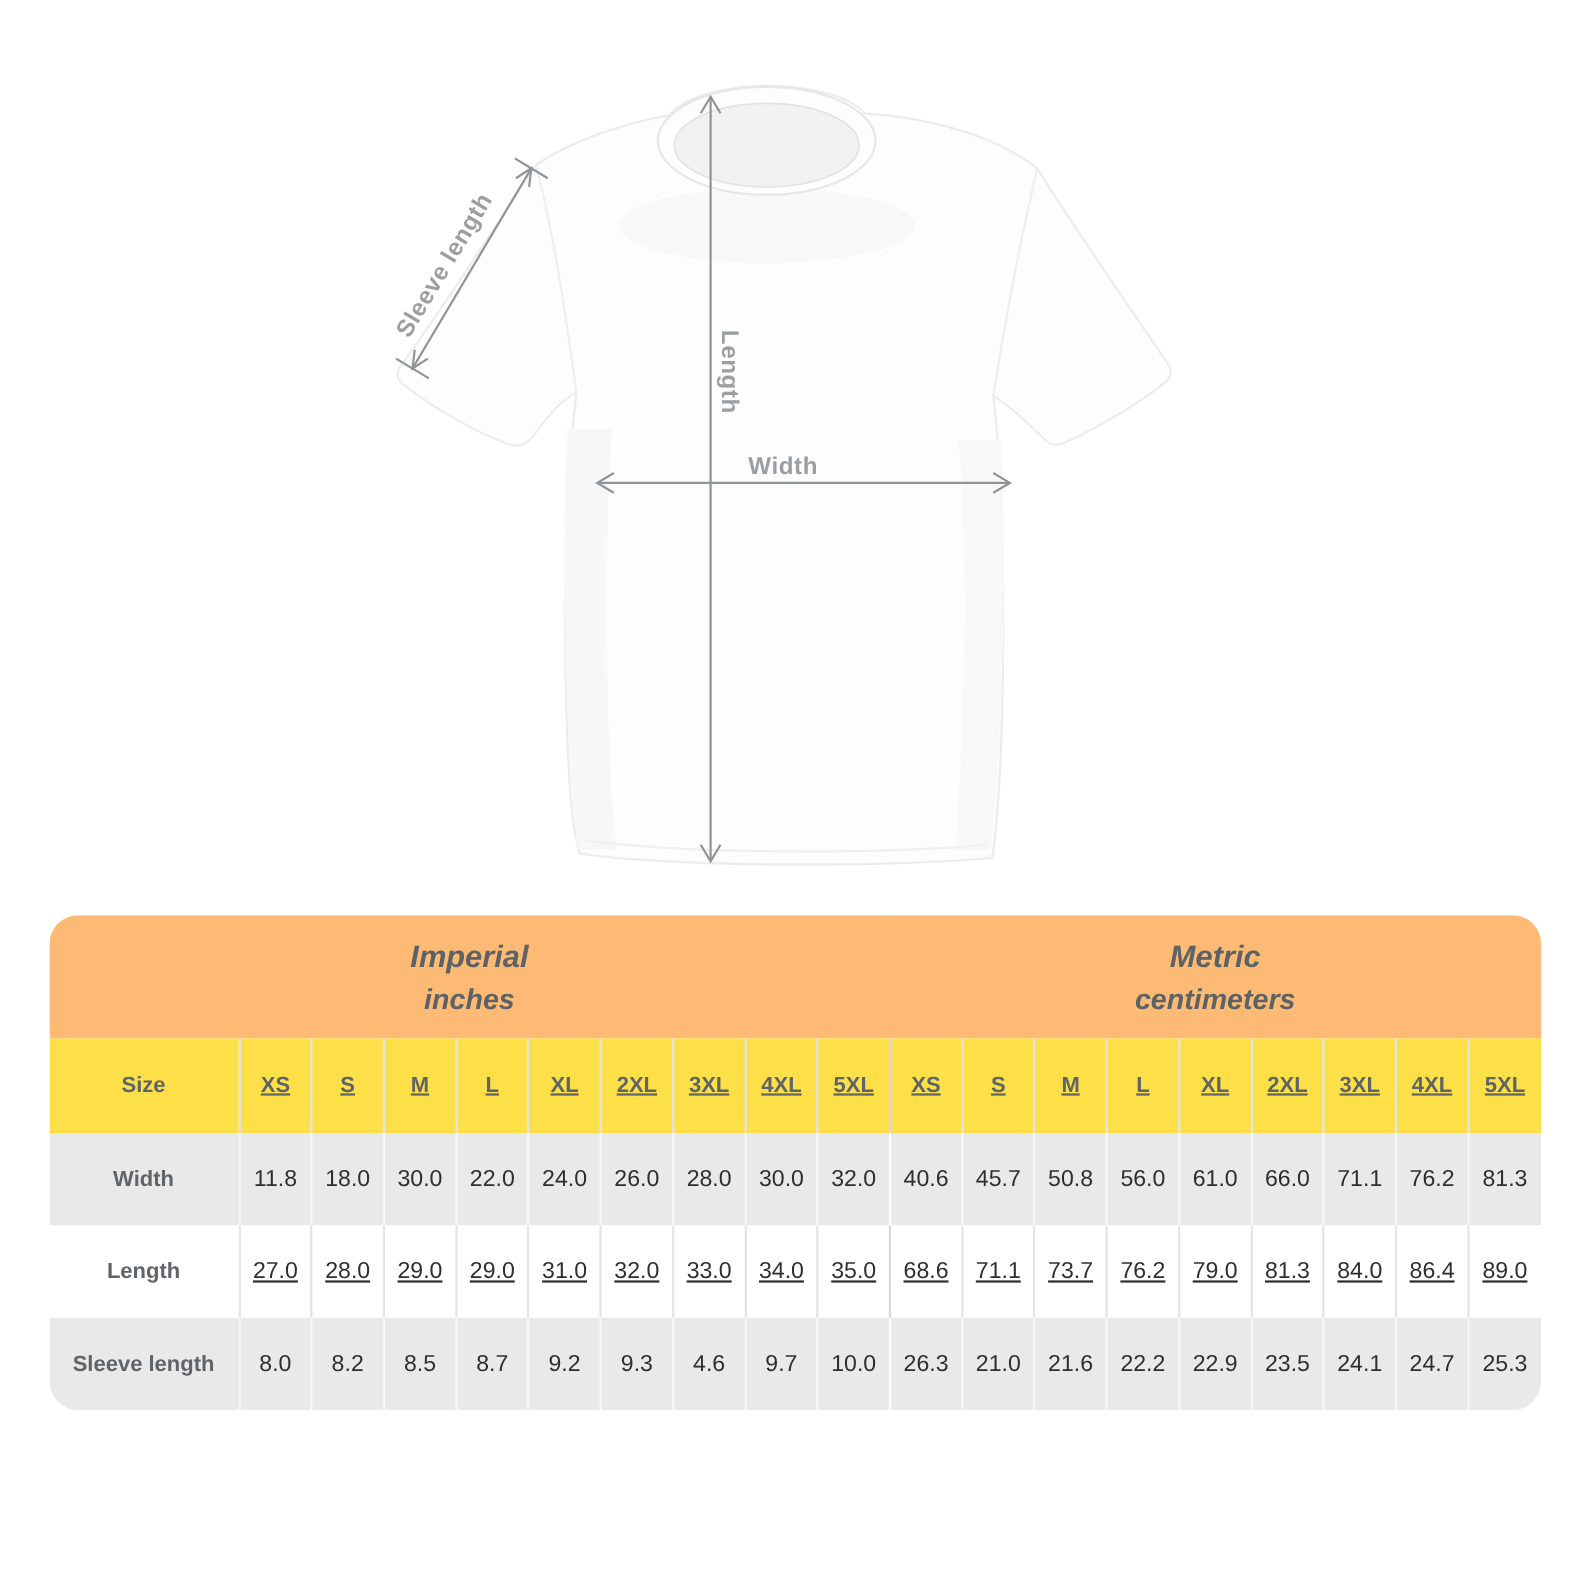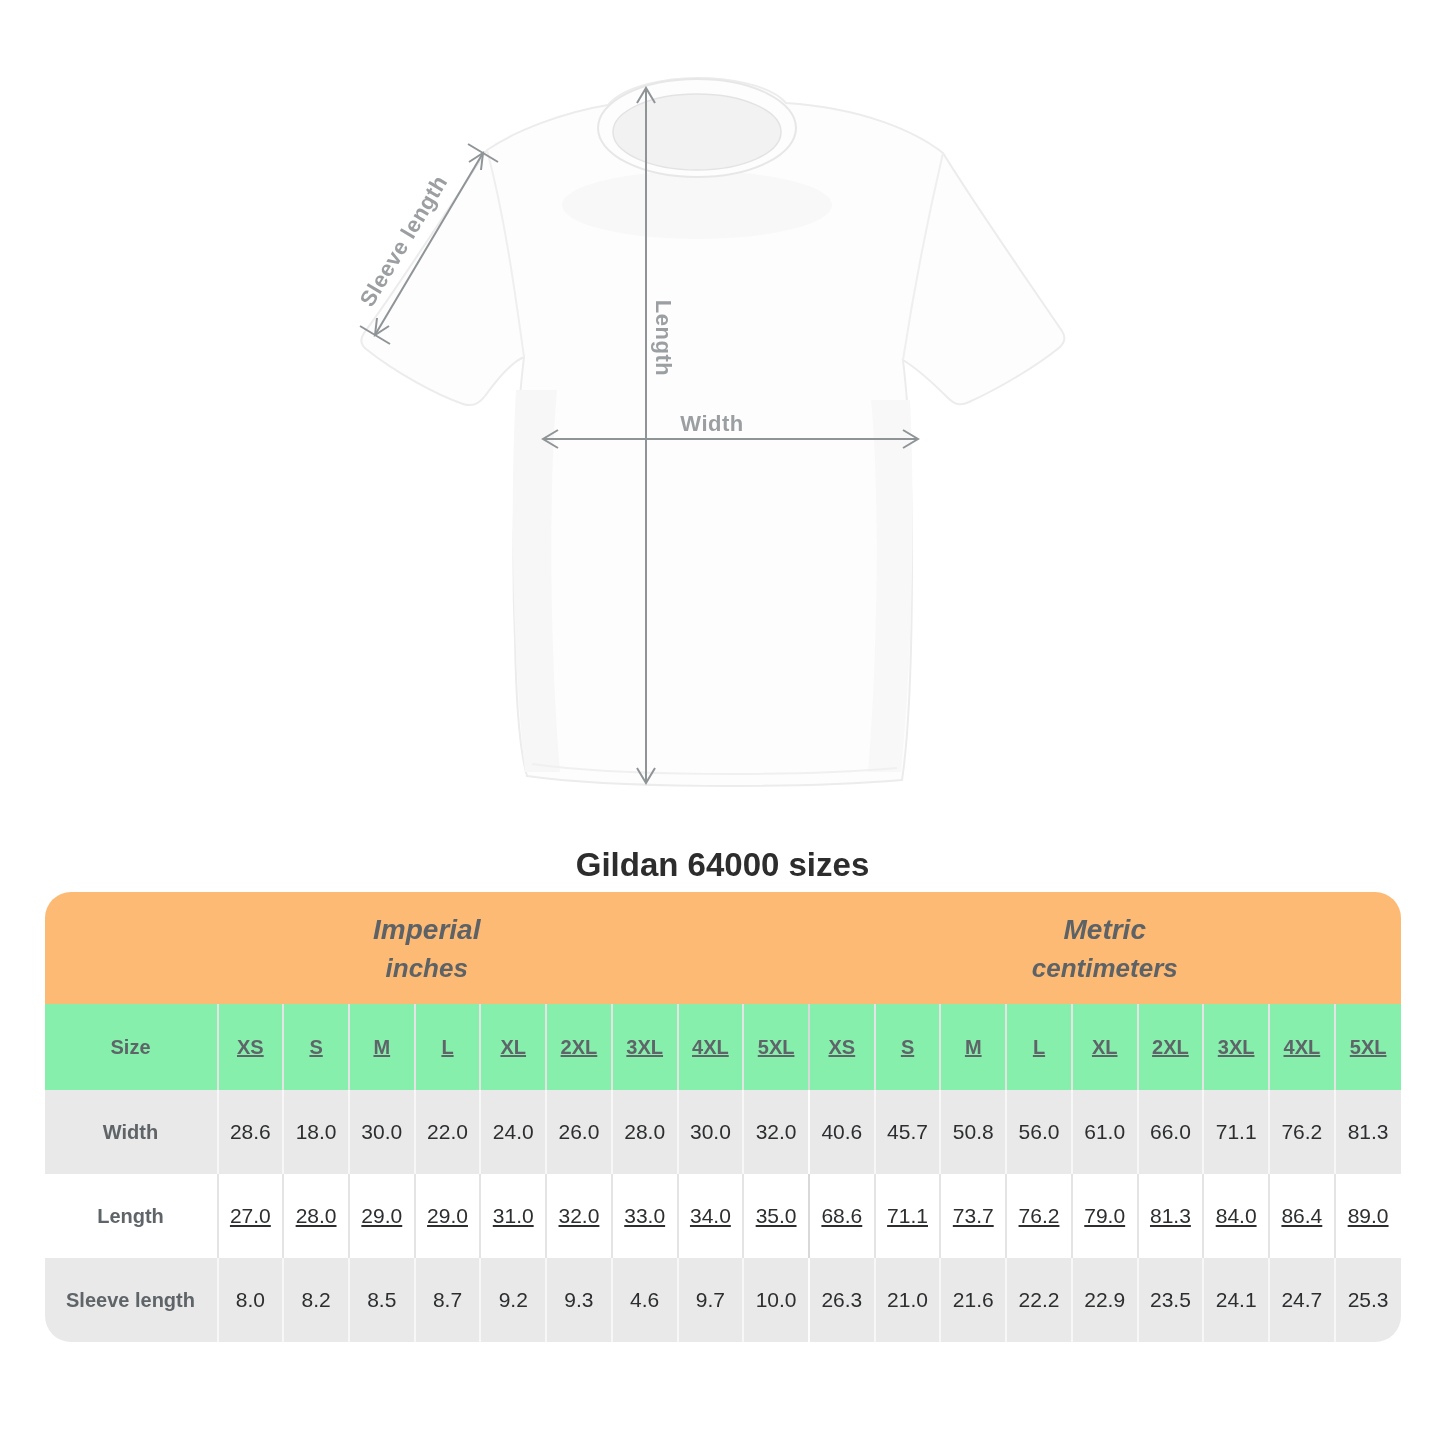--- a/index.html
+++ b/index.html
@@ -38,21 +38,21 @@
   table.sizes{
     width:100%;border-collapse:collapse;table-layout:fixed;
   }
   col.c-label{width:173px;}
   tr.band th{
     background:#fdba74;height:112px;vertical-align:middle;text-align:center;padding:0;
   }
   .gname{font-size:28px;font-weight:bold;font-style:italic;color:#5c6266;line-height:1.25;}
   .gunit{font-size:26px;font-style:italic;color:#5c6266;margin-top:6px;}
   tr.sizerow th{
-    background:#86efac;height:86px;vertical-align:middle;text-align:center;
+    background:#fde047;height:86px;vertical-align:middle;text-align:center;
     font-size:20px;font-weight:bold;color:#5e6468;padding:0;
   }
   tbody th{
     height:84px;vertical-align:middle;text-align:center;
     font-size:20px;font-weight:bold;color:#5e6468;padding:0;
   }
   tbody td{
     height:84px;vertical-align:middle;text-align:center;
     font-size:21px;color:#2c2e30;padding:0;
   }
@@ -131,21 +131,20 @@
           <path d="M360,326 L390,344"></path>
         </g>
       </g>
     </svg>
 
     <div class="dim-label rotsleeve" style="left:404px;top:241px;">Sleeve length</div>
     <div class="dim-label rot90" style="left:663px;top:338px;">Length</div>
     <div class="dim-label" style="left:712px;top:424px;">Width</div>
   </div>
 
-  <div class="chart-title">Gildan 64000 sizes</div>
 
   <div class="table-wrap">
     <table class="sizes">
       <colgroup>
         <col class="c-label">
         <col>
           <col>
           <col>
           <col>
           <col>
@@ -192,21 +191,21 @@
           <th>XL</th>
           <th>2XL</th>
           <th>3XL</th>
           <th>4XL</th>
           <th>5XL</th>
         </tr>
       </thead>
       <tbody>
         <tr class="shaded">
           <th>Width</th>
-          <td>28.6</td>
+          <td>11.8</td>
           <td>18.0</td>
           <td>30.0</td>
           <td>22.0</td>
           <td>24.0</td>
           <td>26.0</td>
           <td>28.0</td>
           <td>30.0</td>
           <td>32.0</td>
           <td class="mdiv">40.6</td>
           <td>45.7</td>

